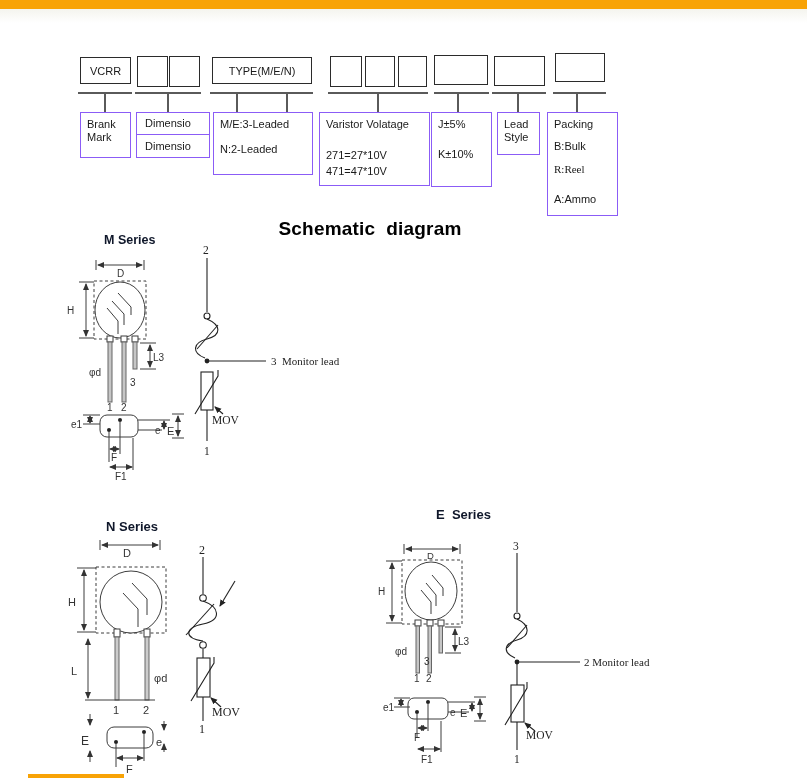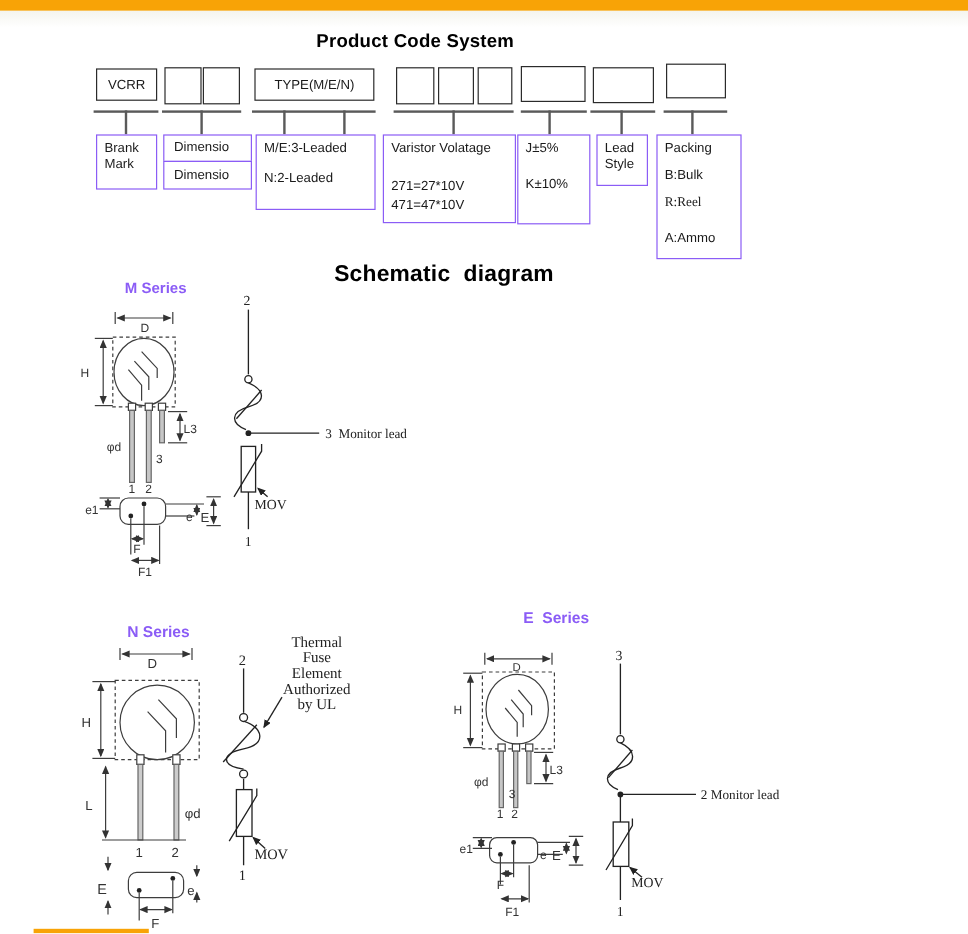--- a/index.html
+++ b/index.html
@@ -11,35 +11,34 @@
   .botbar{position:absolute;left:28px;top:774px;width:96px;height:4px;}
   .h1{position:absolute;font-weight:bold;font-size:15.5px;letter-spacing:.2px;color:#000;}
   .center{text-align:center;}
   .pre{white-space:pre;}
   .box{position:absolute;border:1px solid #2b2b2b;background:#fff;display:flex;
        align-items:center;justify-content:center;font-size:11px;box-sizing:border-box;}
   .box2{position:absolute;border:1px solid #8b5cf6;background:#fff;font-size:11px;
         padding:5px 6px;line-height:13px;box-sizing:border-box;}
   .hline,.vline{position:absolute;background:#5a5a5a;}
   .hline{height:2px;} .vline{width:2px;}
-  .series-title{position:absolute;font-weight:bold;font-size:12.5px;color:#8b5cf6;}
+  .series-title{position:absolute;font-weight:bold;font-size:12.5px;color:#0f172a;}
   .thermal{position:absolute;left:219px;top:529px;width:90px;text-align:center;
            font-family:"Liberation Serif",serif;font-size:12.5px;line-height:13px;color:#222;}
   svg{position:absolute;overflow:visible;}
   svg text{fill:#333;font-family:"Liberation Sans",sans-serif;}
   svg text.ser{fill:#222;font-family:"Liberation Serif",serif;}
 </style>
 </head>
 <body>
 
 <div class="page">
   <div class="topbar" style="background:#F8A306"></div>
   <div class="topfade"></div>
 
-  <div class="h1 center" style="left:196px;top:26px;width:300px;">Product Code System</div>
 
   <div class="box" style="left:80px;top:57px;width:51px;height:27px;">VCRR</div>
   <div class="box" style="left:137px;top:56px;width:31px;height:31px;"></div>
   <div class="box" style="left:169px;top:56px;width:31px;height:31px;"></div>
   <div class="box" style="left:212px;top:57px;width:100px;height:27px;">TYPE(M/E/N)</div>
   <div class="box" style="left:330px;top:56px;width:32px;height:31px;"></div>
   <div class="box" style="left:365px;top:56px;width:30px;height:31px;"></div>
   <div class="box" style="left:398px;top:56px;width:29px;height:31px;"></div>
   <div class="box" style="left:434px;top:55px;width:54px;height:30px;"></div>
   <div class="box" style="left:494px;top:56px;width:51px;height:30px;"></div>
@@ -242,27 +241,20 @@
       <path d="M11,176 L34,138 L34,132"></path>
       <line x1="23" y1="172" x2="23" y2="196"></line>
       <line x1="41" y1="182" x2="31" y2="173" marker-end="url(#am4)"></line>
       <line x1="55" y1="56" x2="40" y2="81" marker-end="url(#am4)"></line>
     </g>
     <text x="19" y="29" class="ser" font-size="12">2</text>
     <text x="32" y="191" class="ser" font-size="12">MOV</text>
     <text x="19" y="208" class="ser" font-size="12">1</text>
   </svg>
 
-  <div class="thermal">
-    <div>Thermal</div>
-    <div>Fuse</div>
-    <div>Element</div>
-    <div>Authorized</div>
-    <div>by UL</div>
-  </div>
 
   <div class="series-title pre" style="left:436px;top:507px;font-size:13px;">E  Series</div>
 
   <svg style="left:375px;top:535px;" width="120" height="243" viewBox="0 0 120 243">
     <defs>
         <marker id="am5" markerWidth="9" markerHeight="8" refX="6" refY="3" orient="auto-start-reverse" markerUnits="userSpaceOnUse">
           <path d="M0,0 L7,3 L0,6 z" fill="#333"></path>
         </marker>
       </defs>
     <g stroke="#3d3d3d" stroke-width="1" fill="none">

